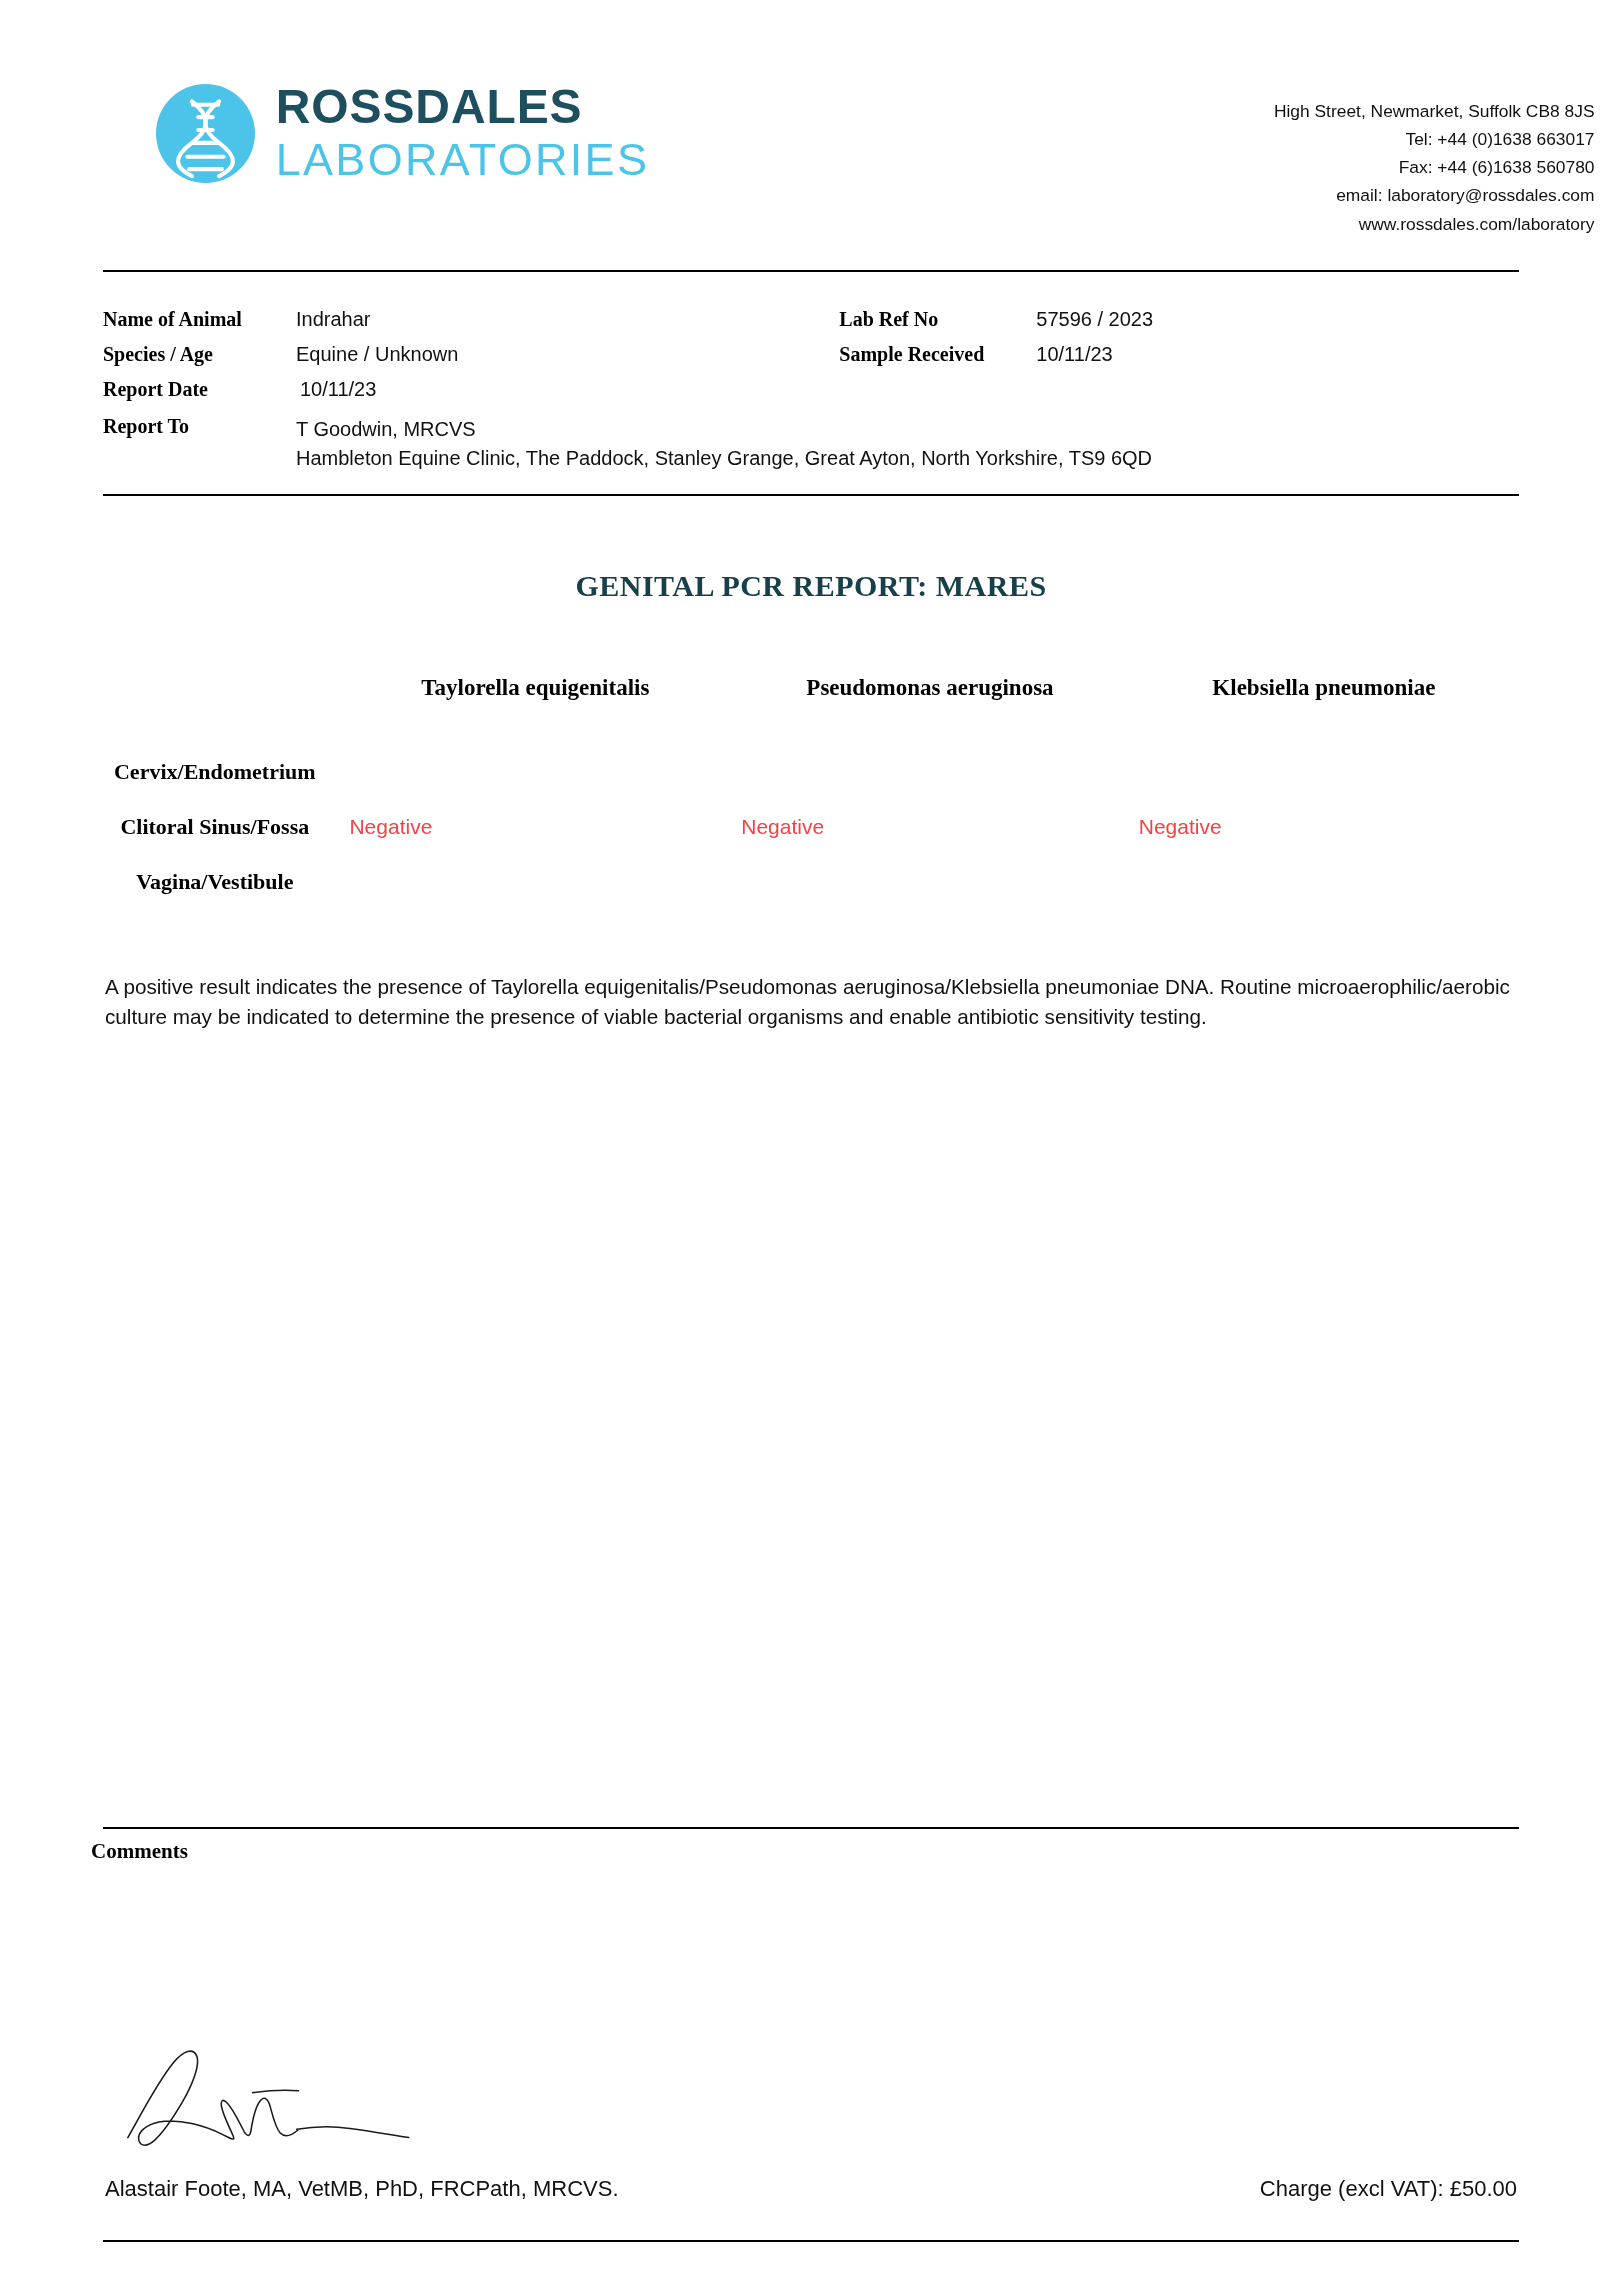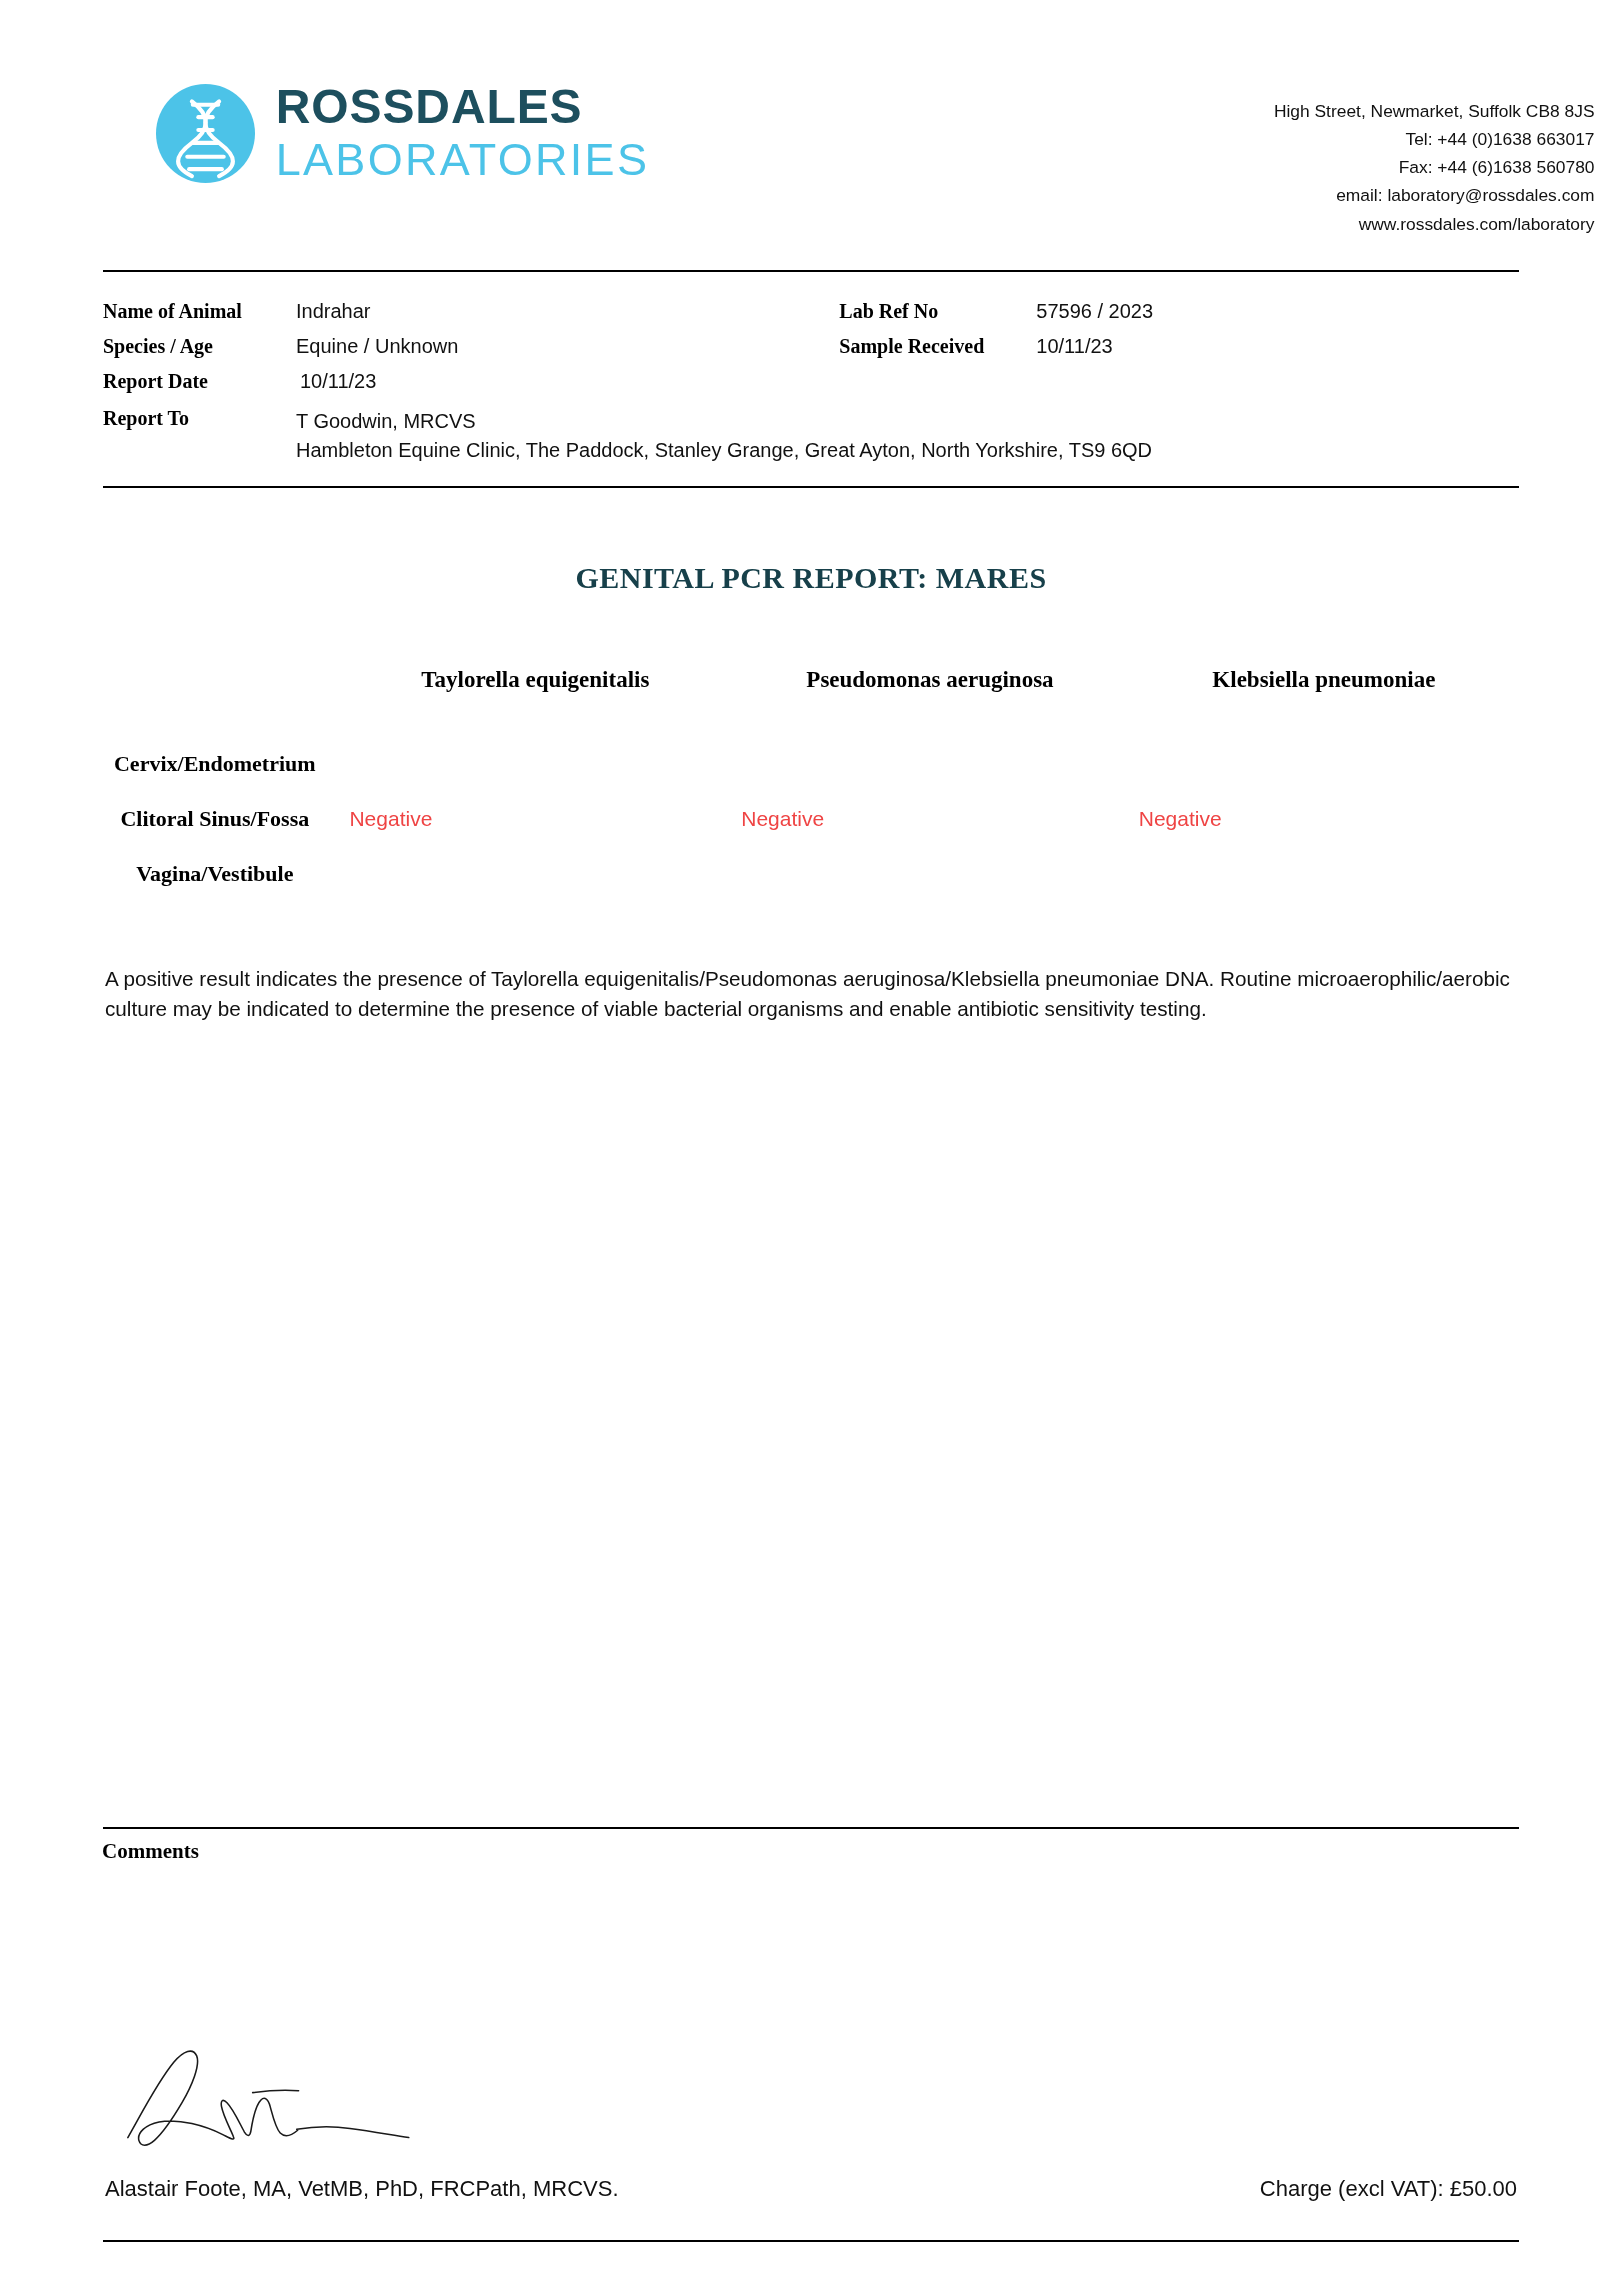--- a/index.html
+++ b/index.html
@@ -75,21 +75,21 @@
   .rule {
     height: 1.8px;
     background: #000000;
     margin: 0 103px;
   }
   .rule-top { margin-top: 32px; }
   .rule-mid { margin-top: 22px; }
 
   
   .meta {
-    padding: 28px 103px 0 103px;
+    padding: 36px 103px 0 103px;
     box-sizing: border-box;
   }
   .meta-row {
     display: flex;
     width: 100%;
     margin-bottom: 12px;
   }
   .meta-left { width: 52%; display: flex; }
   .meta-right { width: 48%; display: flex; }
   .meta-label {
@@ -180,21 +180,21 @@
   .comments-rule {
     position: absolute;
     left: 103px;
     right: 103px;
     top: 1827px;
     height: 1.8px;
     background: #000;
   }
   .comments-label {
     position: absolute;
-    left: 102px;
+    left: 91px;
     top: 1839px;
     font-family: "Liberation Serif", serif;
     font-weight: bold;
     font-size: 21px;
     color: #000;
   }
 
   
   .signature {
     position: absolute;

